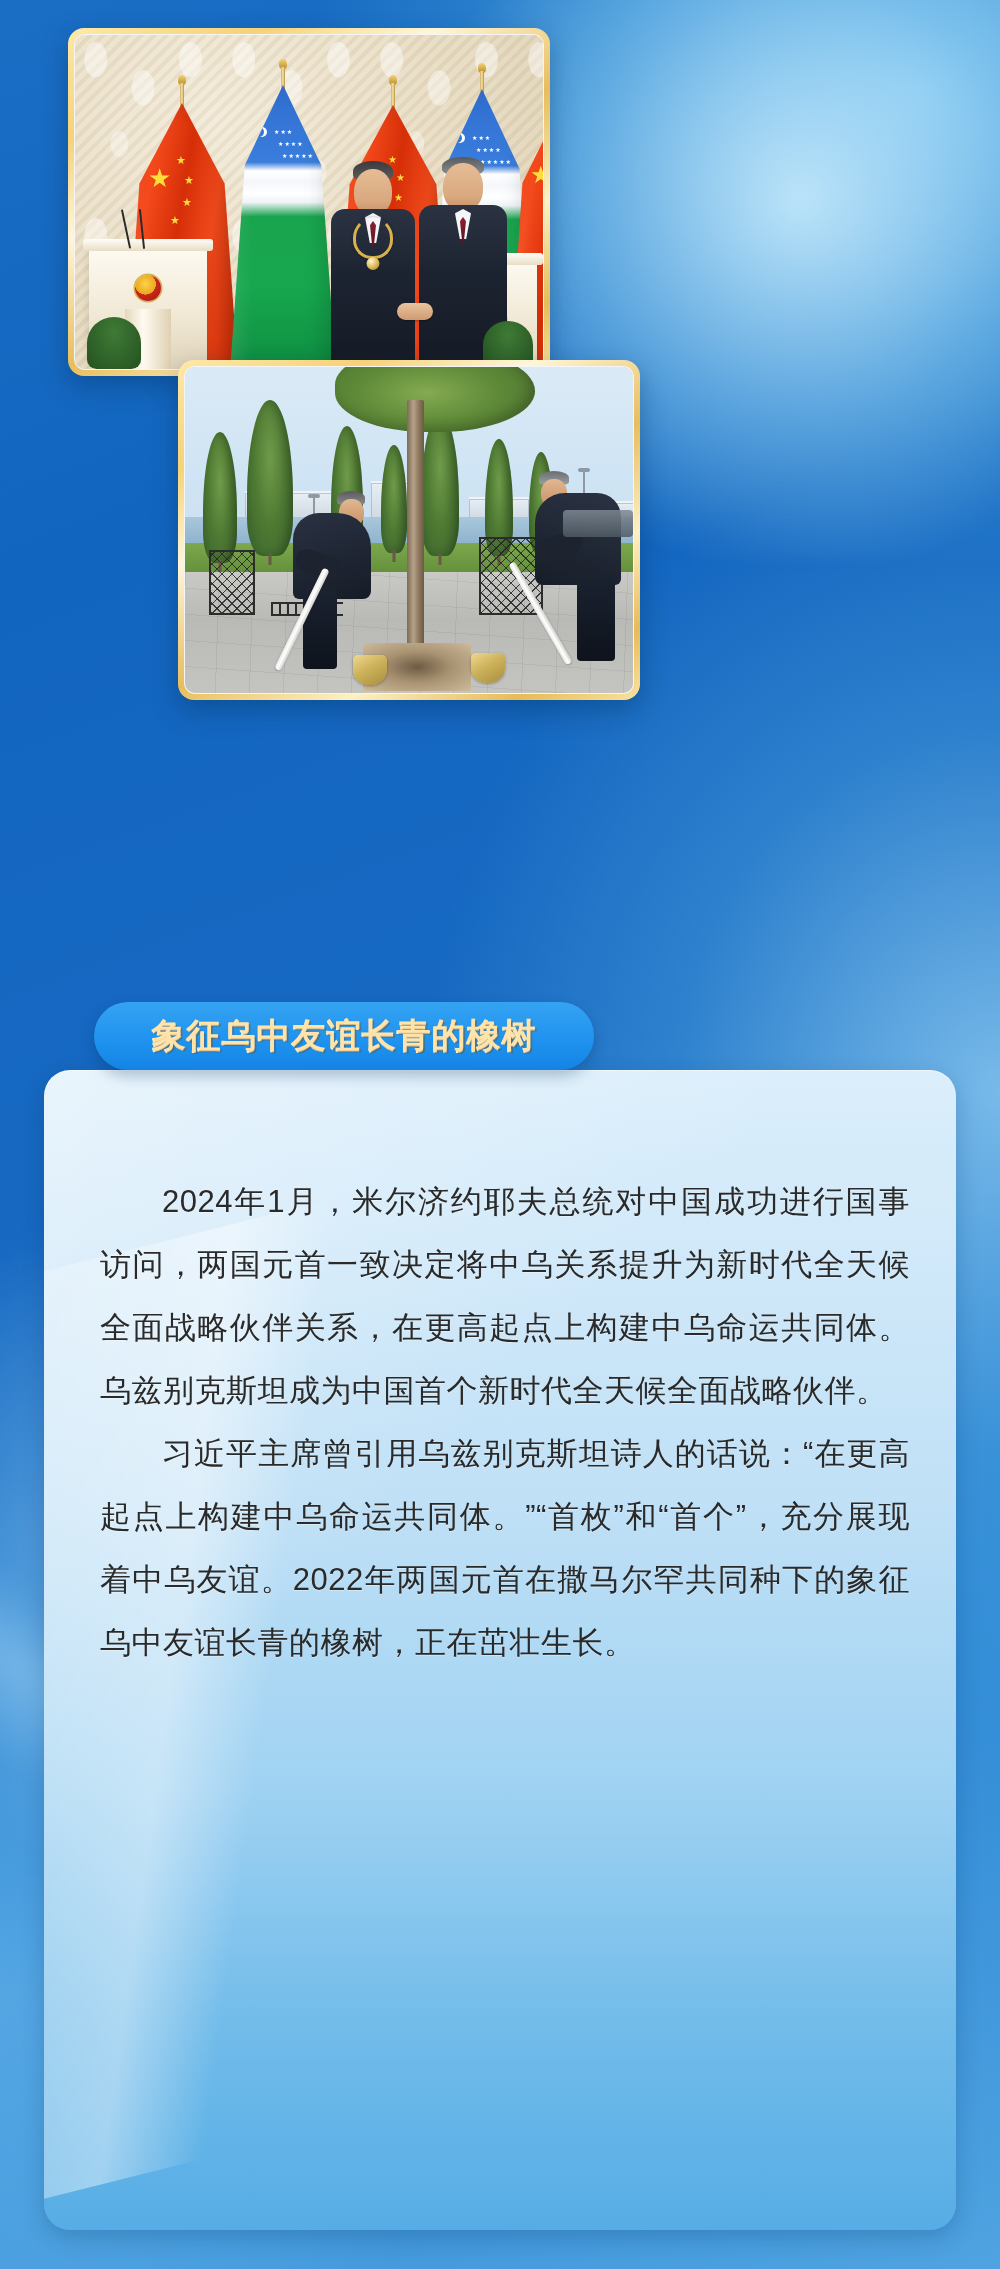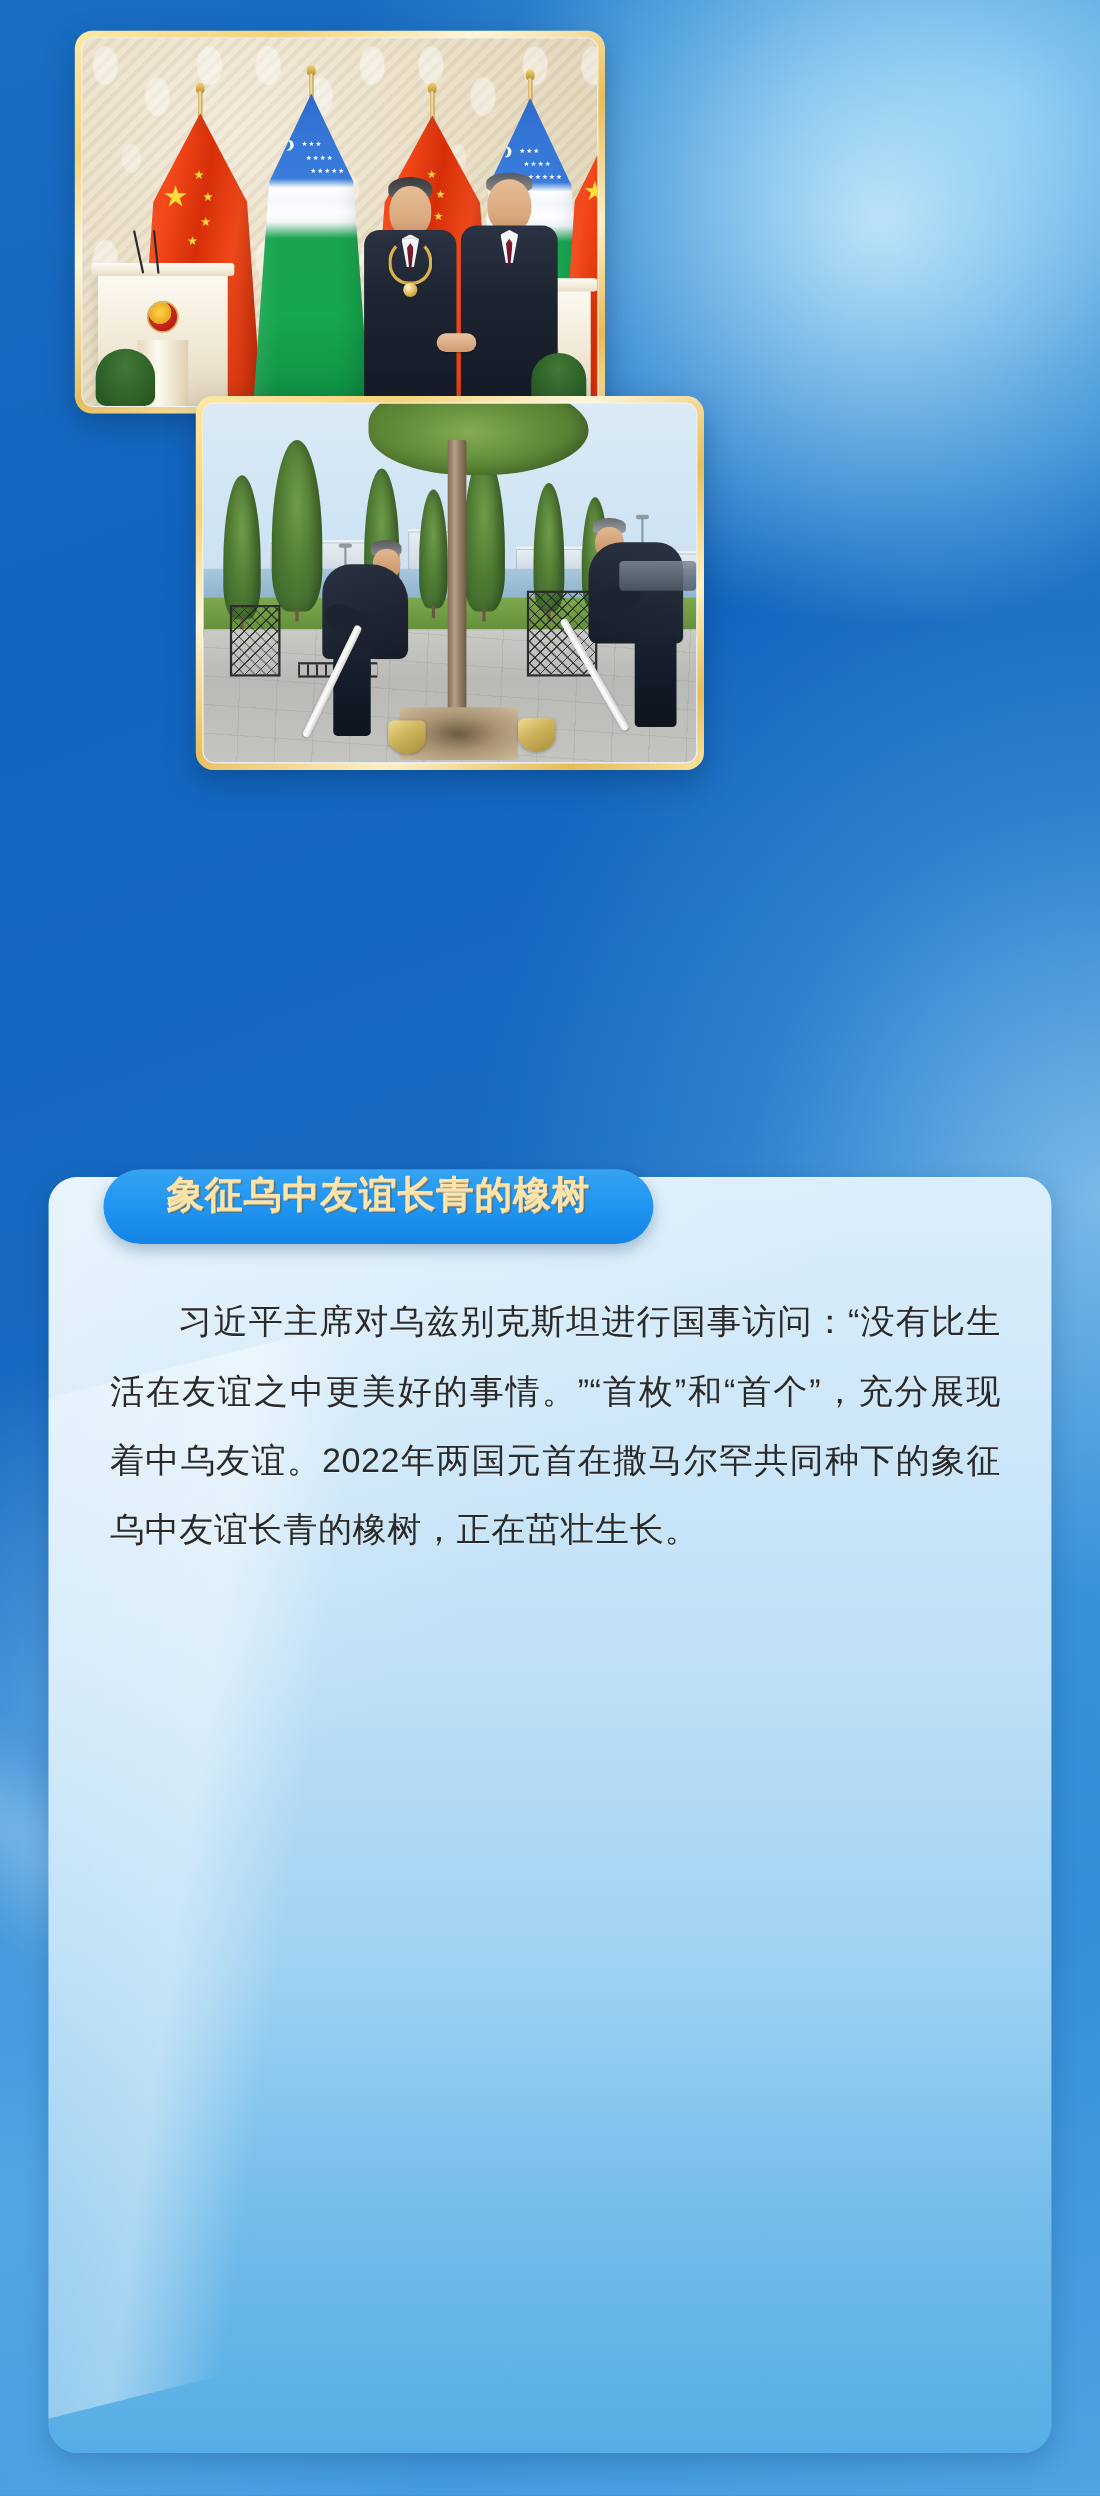--- a/index.html
+++ b/index.html
@@ -268,26 +268,26 @@
     position: absolute; height: 14px;
     background: repeating-linear-gradient(90deg,#2d2d2d 0 2px, rgba(0,0,0,0) 2px 8px);
     border-top: 2px solid #2d2d2d; border-bottom: 2px solid #2d2d2d;
   }
   .lamp { position: absolute; width: 2px; background: #8d9aa4; }
   .lamp::before { content:''; position:absolute; top:-3px; left:-5px; width:12px; height:4px; background:#8d9aa4; border-radius:2px; }
 
   
   #title-banner {
     position: absolute;
-    left: 94px; top: 1063px;
+    left: 94px; top: 1002px;
     width: 500px; height: 68px;
     border-radius: 34px;
     background: linear-gradient(180deg,#35a3f2 0%, #1f93ef 55%, #1484e4 100%);
     box-shadow: 0 6px 14px rgba(6,50,96,.28);
-    display: flex; justify-content: center;
+    display: flex; align-items: center; justify-content: center;
     z-index: 6;
   }
   #title-banner .title-text {
     font-size: 34px;
     font-weight: 700;
     letter-spacing: 1px;
     color: #ffe3a8;
     text-shadow: 2px 2px 0 rgba(120,70,0,.35), 0 1px 0 #fff4d2;
     white-space: nowrap;
   }
@@ -488,19 +488,20 @@
     <div class="shovel-handle" style="right:118px;top:60%;height:116px;transform:rotate(-30deg);transform-origin:top center;"></div>
     <div class="shovel-blade" style="right:128px;bottom:10px;"></div>
 
     <div style="position:absolute;right:0;top:44%;width:70px;height:8%;background:linear-gradient(180deg,#7e8a95,#4f5a64);border-radius:4px;opacity:.85;"></div>
   </div>
 </div>
 
 <div id="text-card">
   <div class="sheen"></div>
   <div id="article-body">
-    <p>习近平主席对乌兹别克斯坦进行国事访问：“没有比生活在友谊之中更美好的事情。”“首枚”和“首个”，充分展现着中乌友谊。2022年两国元首在撒马尔罕共同种下的象征乌中友谊长青的橡树，正在茁壮生长。</p>
+    <p>2024年1月，米尔济约耶夫总统对中国成功进行国事访问，两国元首一致决定将中乌关系提升为新时代全天候全面战略伙伴关系，在更高起点上构建中乌命运共同体。乌兹别克斯坦成为中国首个新时代全天候全面战略伙伴。</p>
+    <p>习近平主席曾引用乌兹别克斯坦诗人的话说：“在更高起点上构建中乌命运共同体。”“首枚”和“首个”，充分展现着中乌友谊。2022年两国元首在撒马尔罕共同种下的象征乌中友谊长青的橡树，正在茁壮生长。</p>
   </div>
 </div>
 
 <div id="title-banner">
   <span class="title-text">象征乌中友谊长青的橡树</span>
 </div>
 
 </body></html>

